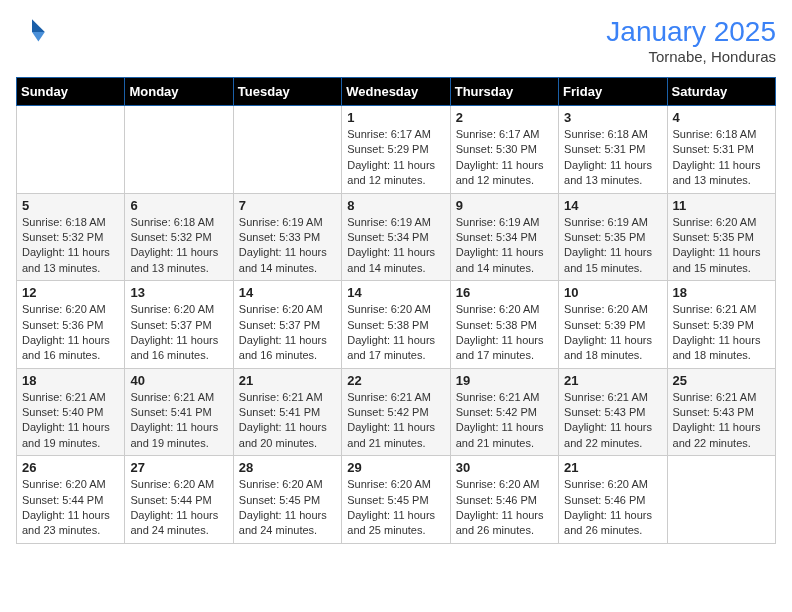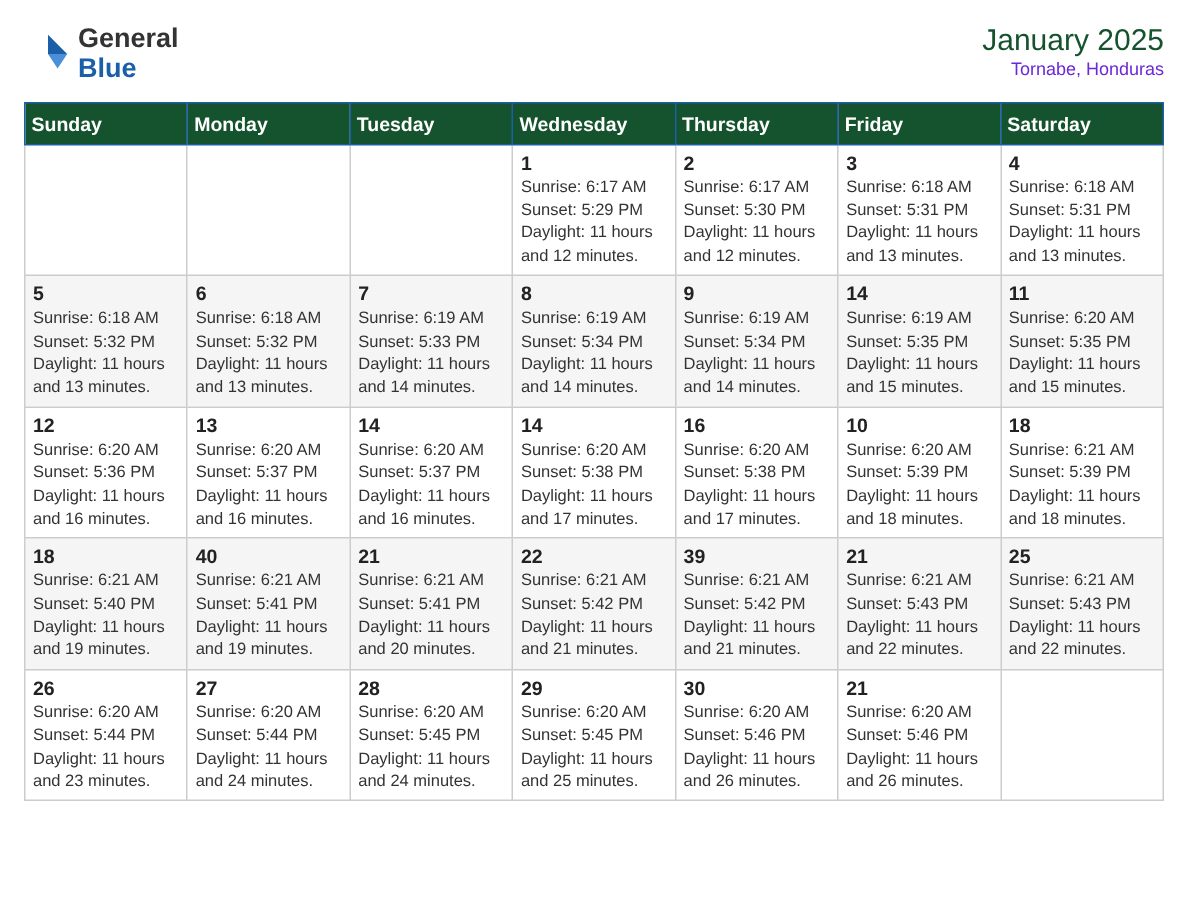--- a/index.html
+++ b/index.html
@@ -29,35 +29,35 @@
     .logo-text .general { color: #333; }
     .logo-text .blue { color: #1a5fa8; }
     .logo-icon {
       width: 32px;
       height: 32px;
     }
     .title-block {
       text-align: right;
     }
     .month-title {
-      font-size: 20px;
+      font-size: 28px;
       font-weight: normal;
-      color: #14532d;
+      color: #3b82f6;
     }
     .location {
-      font-size: 12px;
-      color: #6d28d9;
+      font-size: 15px;
+      color: #404040;
     }
     .calendar {
       width: 100%;
       border-collapse: collapse;
       font-size: 11px;
     }
     .calendar thead th {
-      background-color: #14532d;
+      background-color: #000000;
       color: #fff;
       padding: 6px 4px;
       text-align: left;
       font-size: 13px;
       font-weight: bold;
       border: 1px solid #1a5fa8;
     }
     .calendar tbody td {
       border: 1px solid #ccc;
       padding: 4px 5px;
@@ -85,24 +85,20 @@
   </style>
 </head>
 <body>
 
 <div class="header">
   <div class="logo">
     <svg class="logo-icon" viewBox="0 0 40 40">
       <polygon points="20,4 36,20 20,20" fill="#1a5fa8"></polygon>
       <polygon points="20,20 36,20 28,32" fill="#4a90d9"></polygon>
     </svg>
-    <div class="logo-text">
-      <div><span class="general">General</span></div>
-      <div><span class="blue">Blue</span></div>
-    </div>
   </div>
   <div class="title-block">
     <div class="month-title">January 2025</div>
     <div class="location">Tornabe, Honduras</div>
   </div>
 </div>
 
 <table class="calendar">
   <thead>
     <tr id="days-header">
@@ -252,21 +248,21 @@
 Sunset: 5:41 PM
 Daylight: 11 hours and 20 minutes.</div>
         </td>
         <td>
           <div class="day-number">22</div>
           <div class="day-info" style="white-space: pre-line;">Sunrise: 6:21 AM
 Sunset: 5:42 PM
 Daylight: 11 hours and 21 minutes.</div>
         </td>
         <td>
-          <div class="day-number">39</div>
+          <div class="day-number">19</div>
           <div class="day-info" style="white-space: pre-line;">Sunrise: 6:21 AM
 Sunset: 5:42 PM
 Daylight: 11 hours and 21 minutes.</div>
         </td>
         <td>
           <div class="day-number">21</div>
           <div class="day-info" style="white-space: pre-line;">Sunrise: 6:21 AM
 Sunset: 5:43 PM
 Daylight: 11 hours and 22 minutes.</div>
         </td>

